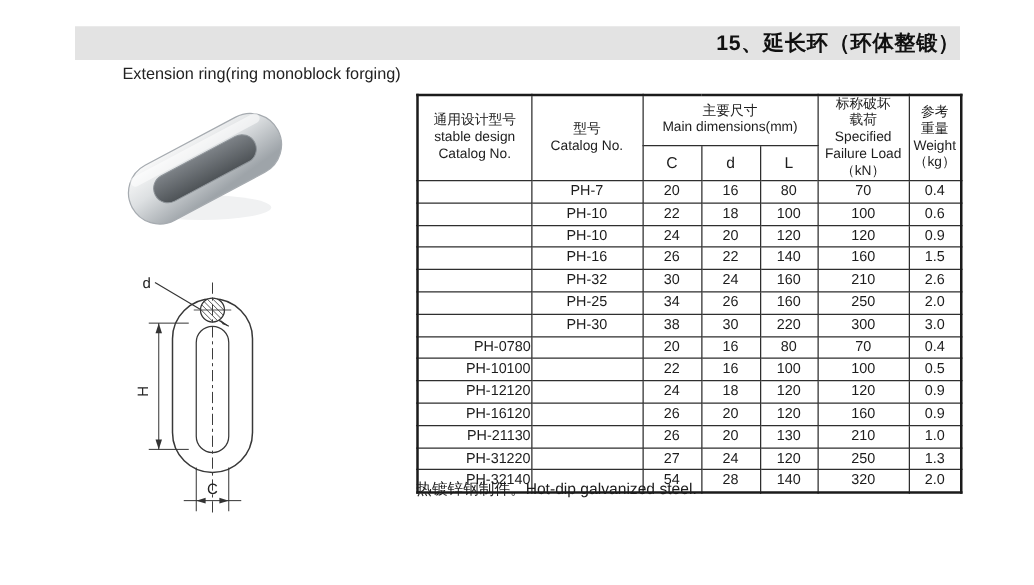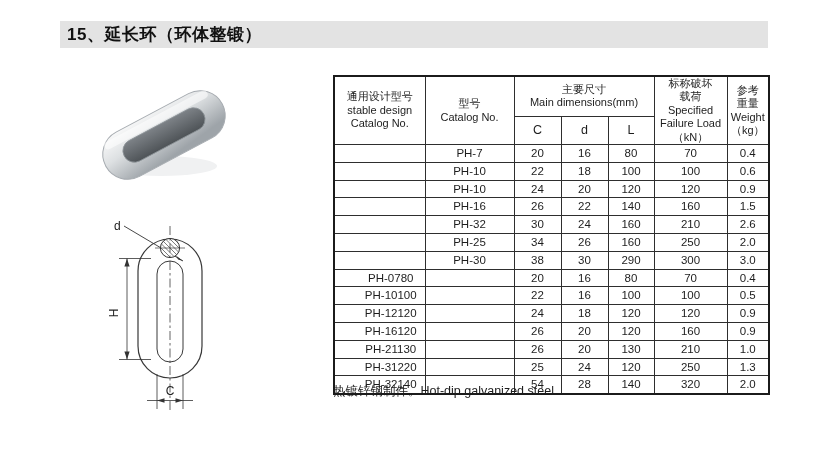--- a/index.html
+++ b/index.html
@@ -2,50 +2,51 @@
 <html><head>
 <meta charset="utf-8">
 <style>
   html,body{margin:0;padding:0;background:#fff;}
   #page{position:relative;width:827px;height:468px;background:#ffffff;overflow:hidden;
         font-family:"Liberation Sans","DejaVu Sans",sans-serif;color:#1d1d1d;}
 
   
   .title-bar{position:absolute;left:60px;top:21px;width:708px;height:27px;background:#e3e3e3;}
   .title-bar span{display:block;padding-left:7px;font-size:17px;font-weight:bold;line-height:27px;
-                  letter-spacing:.5px;color:#111;}
+                  letter-spacing:.5px;color:#111;text-align:right;}
   .subtitle{position:absolute;left:98px;top:51px;font-size:13px;color:#222;}
 
   
   .photo-wrap{position:absolute;left:95px;top:84px;width:140px;height:105px;}
   .drawing-wrap{position:absolute;left:88px;top:211px;width:150px;height:205px;}
 
   
   .spec-table{position:absolute;left:333px;top:75px;border-collapse:collapse;table-layout:fixed;
               width:435px;background:#fff;border:2px solid #1b1b1b;}
   .spec-table th,.spec-table td{border:1px solid #2e2e2e;padding:0;text-align:center;
               font-weight:normal;color:#1d1d1d;overflow:hidden;}
   .spec-table th{font-size:11px;line-height:1.22;white-space:pre-line;vertical-align:middle;}
   .spec-table thead tr.h1 th{height:36px;}
   .spec-table thead tr.h2 th{height:25px;font-size:12.5px;}
   .spec-table tbody td{height:16.8px;font-size:11.5px;line-height:16.8px;}
-  .spec-table tbody td.cell-stable{text-align:center;padding-left:22px;margin-left:41px;}
+  .spec-table tbody td.cell-stable{text-align:right;padding-left:22px;margin-left:41px;}
 
   .footnote{position:absolute;left:333px;top:383px;font-size:12.5px;color:#1d1d1d;}
 
   svg text{font-family:"Liberation Sans","DejaVu Sans",sans-serif;}
 </style>
 </head>
 <body>
 
 <div id="page">
 
   <div class="title-bar">
     <span>15、延长环（环体整锻）</span>
   </div>
+  <div class="subtitle">Extension ring(ring monoblock forging)</div>
 
   <div class="photo-wrap">
     <svg width="140" height="105" viewBox="0 0 140 105">
       <defs>
         <linearGradient id="met" x1="0" y1="0" x2="0.35" y2="1">
           <stop offset="0" stop-color="#fcfcfc"></stop>
           <stop offset="0.45" stop-color="#dde0e2"></stop>
           <stop offset="1" stop-color="#9ea4a9"></stop>
         </linearGradient>
         <linearGradient id="hole" x1="0" y1="0" x2="0" y2="1">
@@ -195,21 +196,21 @@
           <td>26</td>
           <td>160</td>
           <td>250</td>
           <td>2.0</td>
         </tr>
         <tr>
           <td class="cell-stable"></td>
           <td>PH-30</td>
           <td>38</td>
           <td>30</td>
-          <td>290</td>
+          <td>220</td>
           <td>300</td>
           <td>3.0</td>
         </tr>
         <tr>
           <td class="cell-stable">PH-0780</td>
           <td></td>
           <td>20</td>
           <td>16</td>
           <td>80</td>
           <td>70</td>
@@ -247,21 +248,21 @@
           <td></td>
           <td>26</td>
           <td>20</td>
           <td>130</td>
           <td>210</td>
           <td>1.0</td>
         </tr>
         <tr>
           <td class="cell-stable">PH-31220</td>
           <td></td>
-          <td>25</td>
+          <td>27</td>
           <td>24</td>
           <td>120</td>
           <td>250</td>
           <td>1.3</td>
         </tr>
         <tr>
           <td class="cell-stable">PH-32140</td>
           <td></td>
           <td>54</td>
           <td>28</td>

